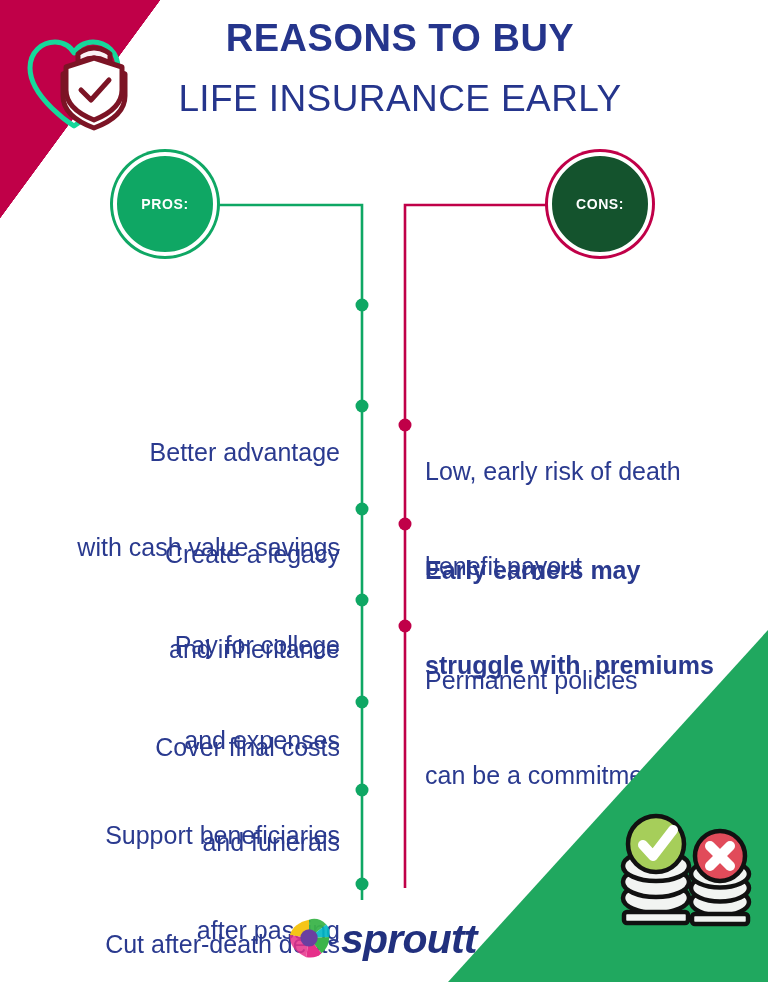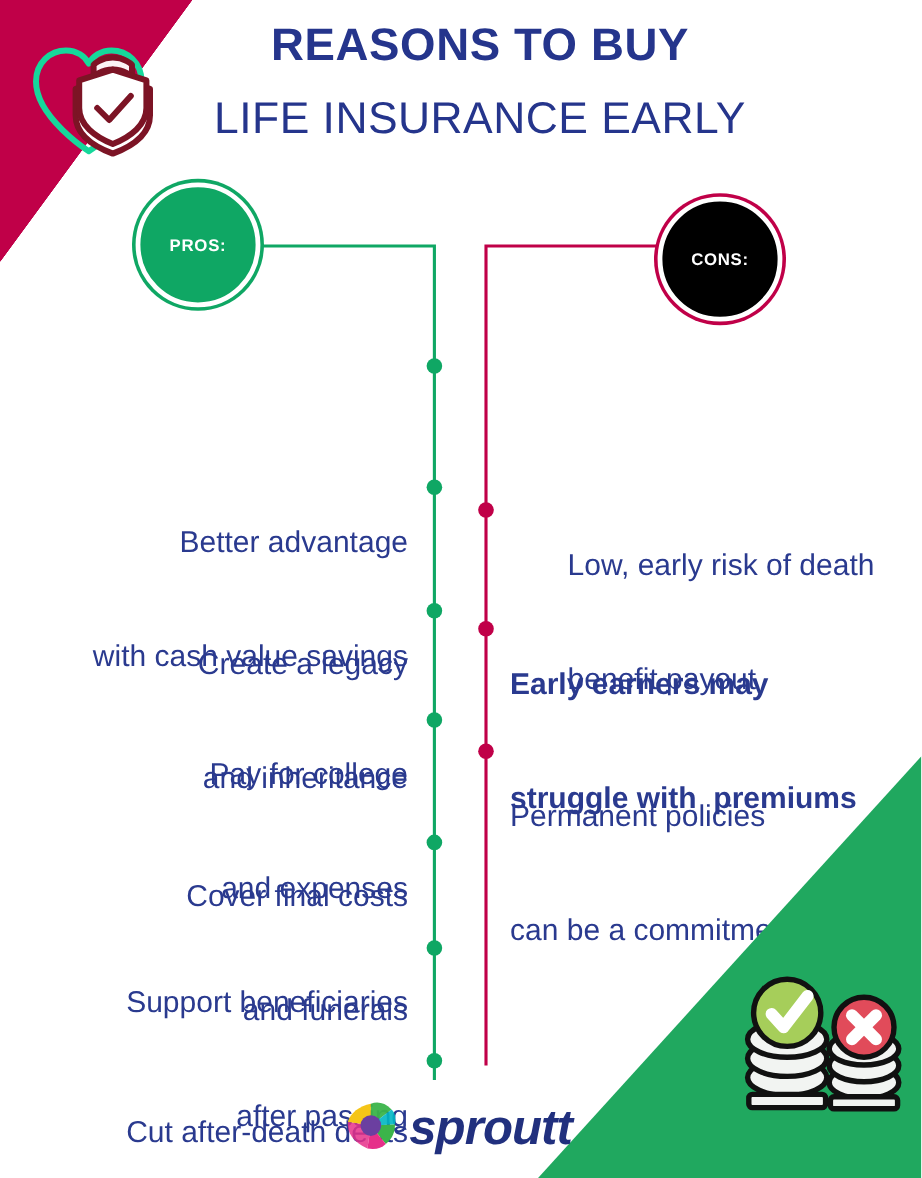--- a/index.html
+++ b/index.html
@@ -75,22 +75,22 @@
     letter-spacing: 0.6px;
     box-sizing: border-box;
   }
   #badge-pros {
     left: 113px; top: 152px;
     background: #0FA764;
     border: 4px solid #ffffff;
     box-shadow: 0 0 0 3px #0FA764;
   }
   #badge-cons {
-    left: 548px; top: 164px;
-    background: #000000;
+    left: 548px; top: 152px;
+    background: #14532d;
     border: 4px solid #ffffff;
     box-shadow: 0 0 0 3px #C00048;
   }
 
   
   #connectors {
     position: absolute;
     left: 0; top: 0;
     width: 768px; height: 982px;
     pointer-events: none;
@@ -208,21 +208,21 @@
     <div>and funerals</div>
   </div>
   <div class="list-item pros-item" style="top:757px;">
     <div>Support beneficiaries</div>
     <div>after passing</div>
   </div>
   <div class="list-item pros-item" style="top:866px;">
     <div>Cut after-death debts</div>
   </div>
 
-  <div class="list-item cons-item" style="top:393px;margin-left:48px;">
+  <div class="list-item cons-item" style="top:393px;">
     <div>Low, early risk of death</div>
     <div>benefit payout</div>
   </div>
   <div class="list-item cons-item" style="top:492px;font-weight:bold;">
     <div>Early earners may</div>
     <div>struggle with  premiums</div>
   </div>
   <div class="list-item cons-item" style="top:602px;">
     <div>Permanent policies</div>
     <div>can be a commitment</div>

